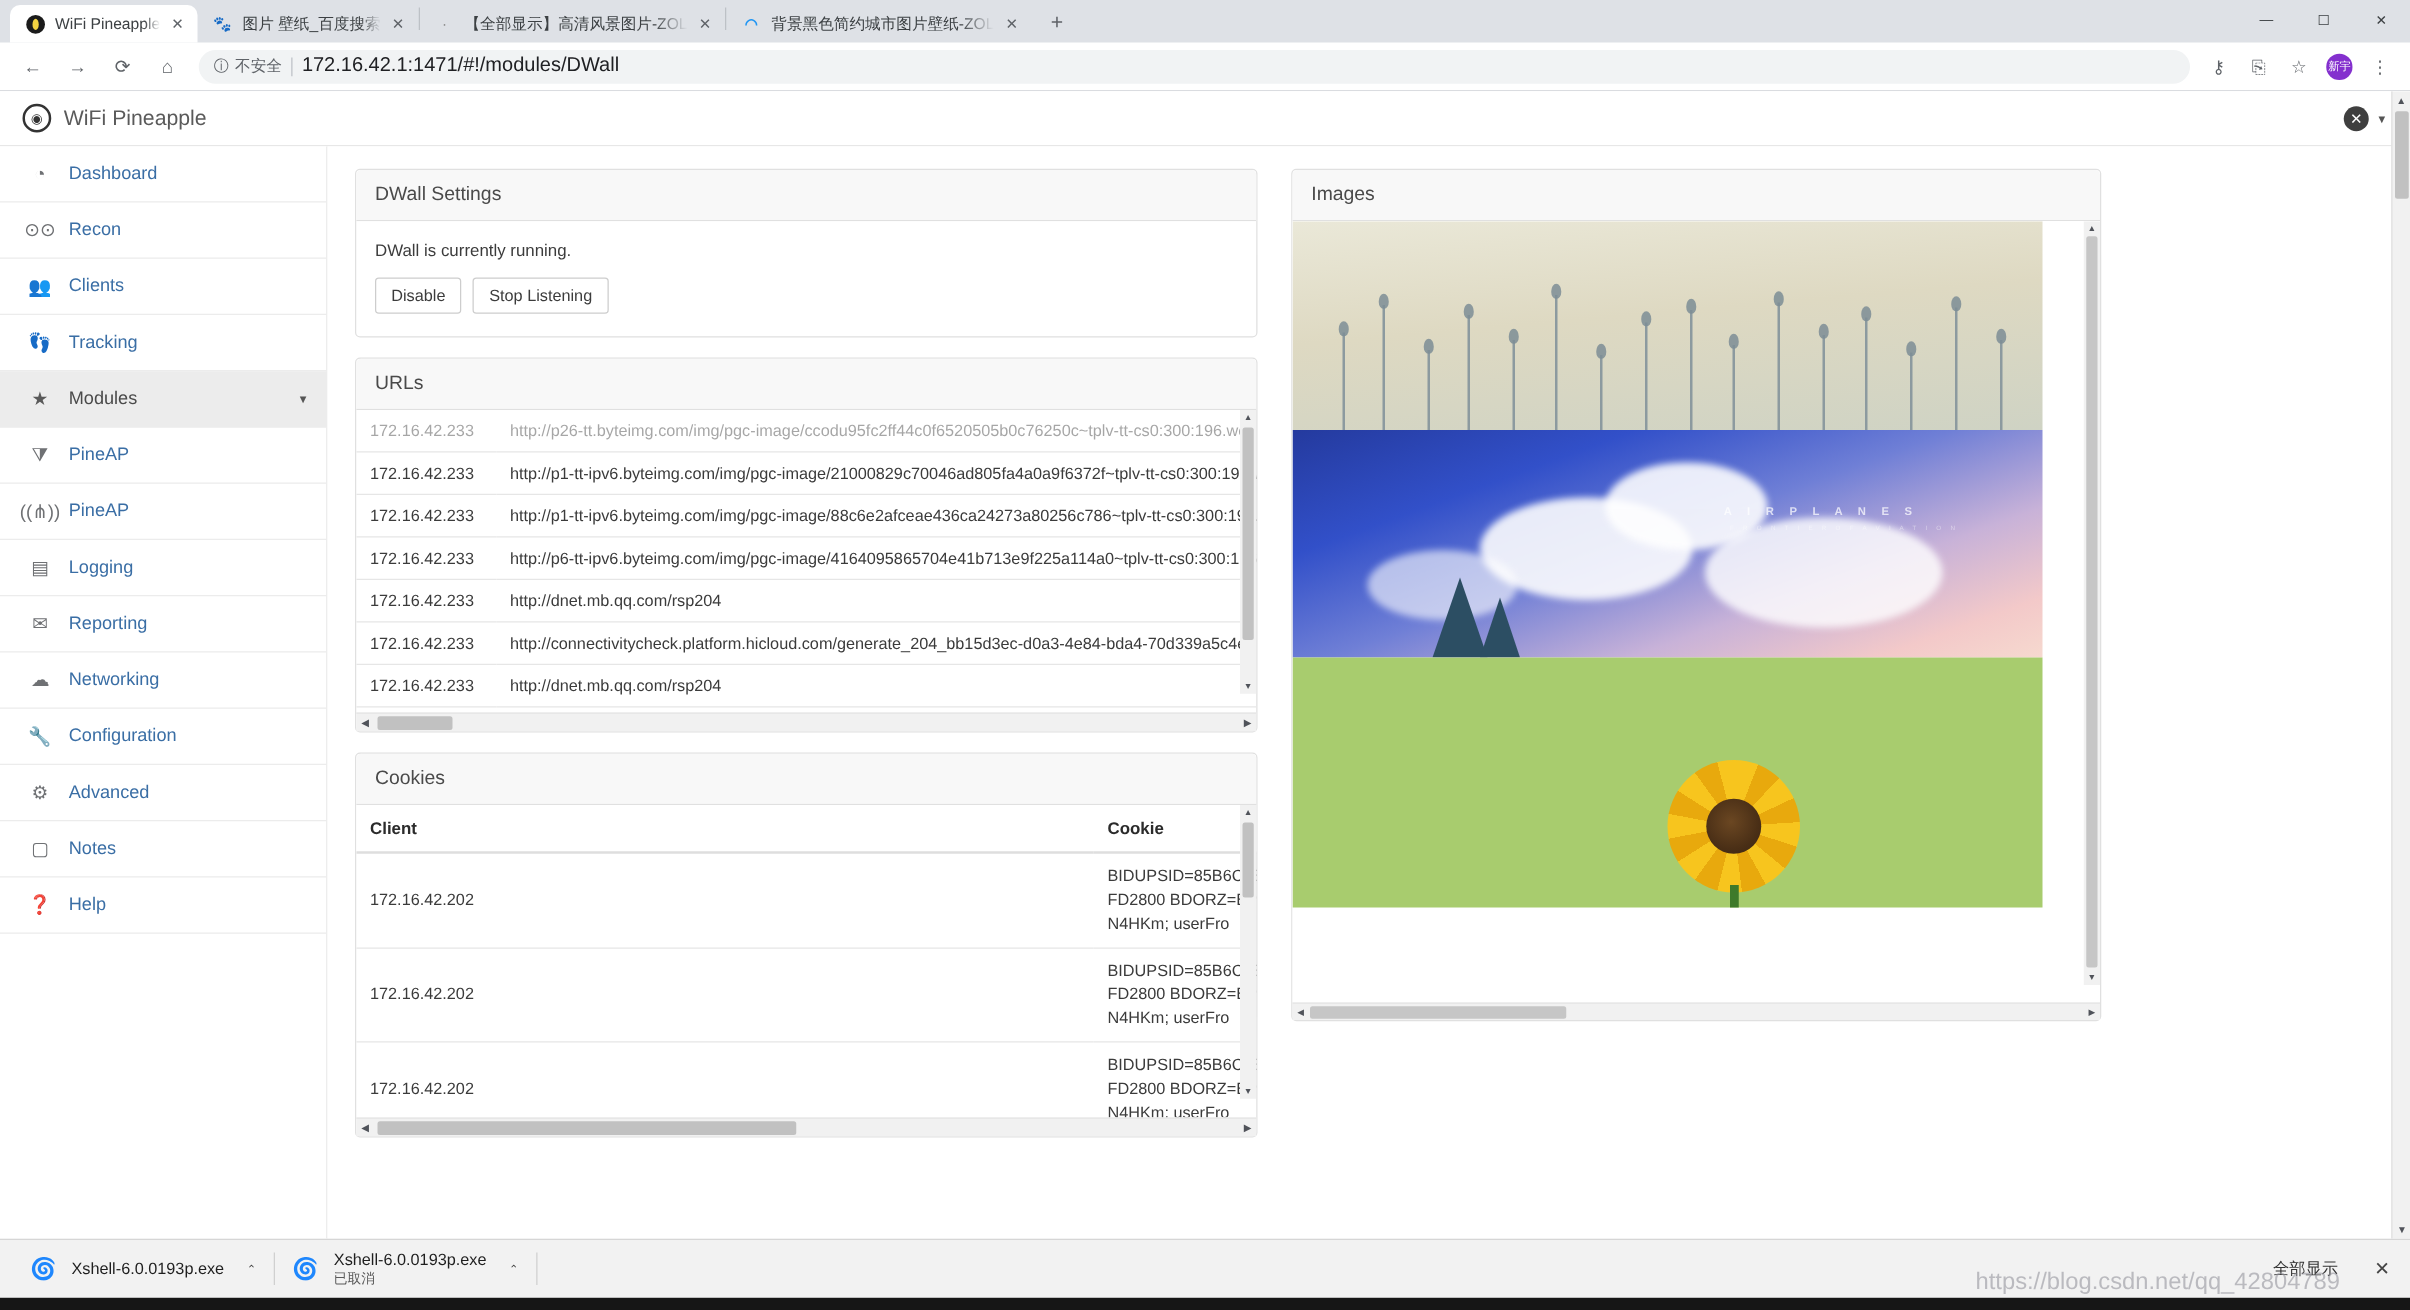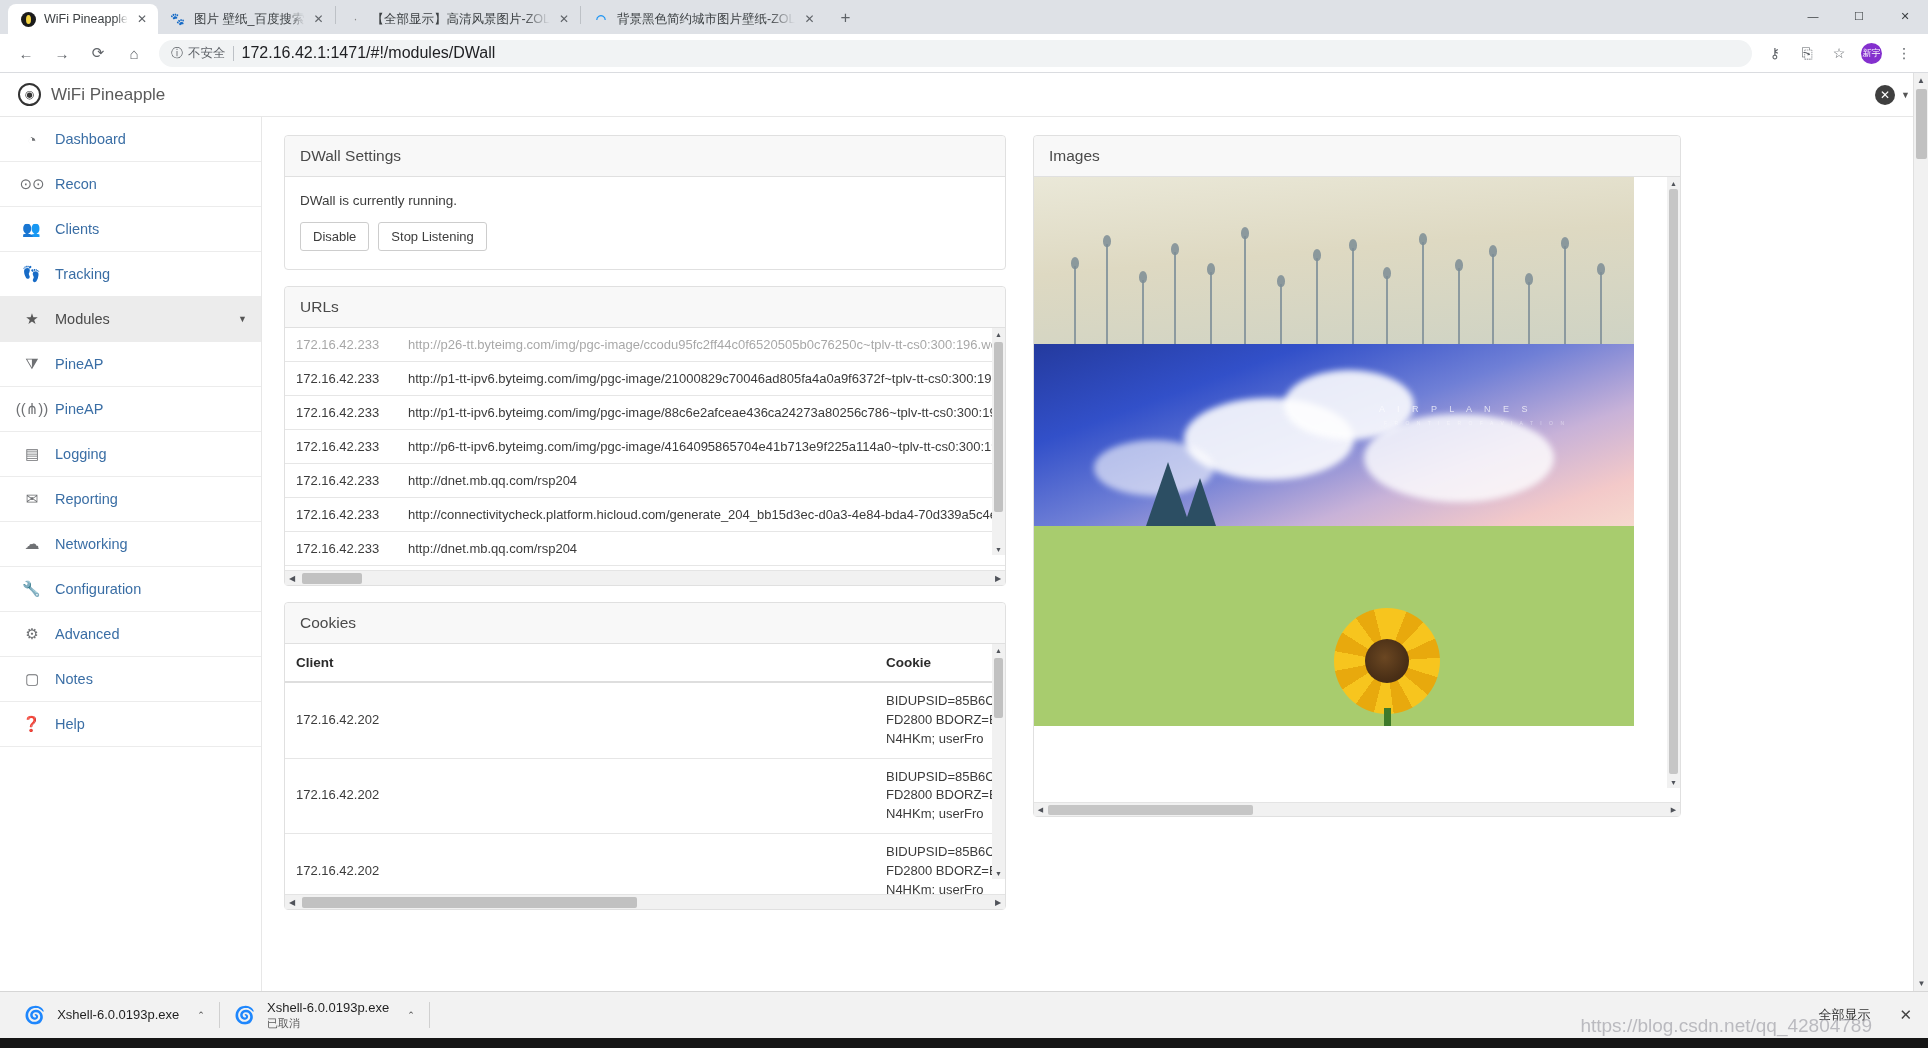--- a/index.html
+++ b/index.html
@@ -535,21 +535,21 @@
                   <div class="seed" style="left:566px;height:72px;"></div>
                 </div>
 
                 <div class="img-two">
                   <div class="cloud" style="left:150px;top:54px;width:170px;height:82px;"></div>
                   <div class="cloud" style="left:250px;top:26px;width:130px;height:70px;"></div>
                   <div class="cloud" style="left:330px;top:70px;width:190px;height:88px;opacity:.8"></div>
                   <div class="cloud" style="left:60px;top:96px;width:120px;height:56px;opacity:.6"></div>
                   <div class="tree" style="left:112px;bottom:0;"></div>
                   <div class="tree" style="left:150px;bottom:0;border-bottom-width:48px;border-left-width:16px;border-right-width:16px;"></div>
-                  <div class="air-text" style="left:345px;top:60px;">A I R P L A N E S</div>
+                  <div class="air-text" style="left:345px;top:60px;font-weight:bold;">A I R P L A N E S</div>
                   <div class="air-sub" style="left:350px;top:76px;">F R O N T I E R   O F   A V I A T I O N</div>
                 </div>
 
                 <div class="img-three">
                   <div class="sunflower" style="left:300px;top:82px;">
                     <div class="sf-petals"></div>
                     <div class="sf-core"></div>
                     <div class="sf-stem"></div>
                   </div>
                 </div>

